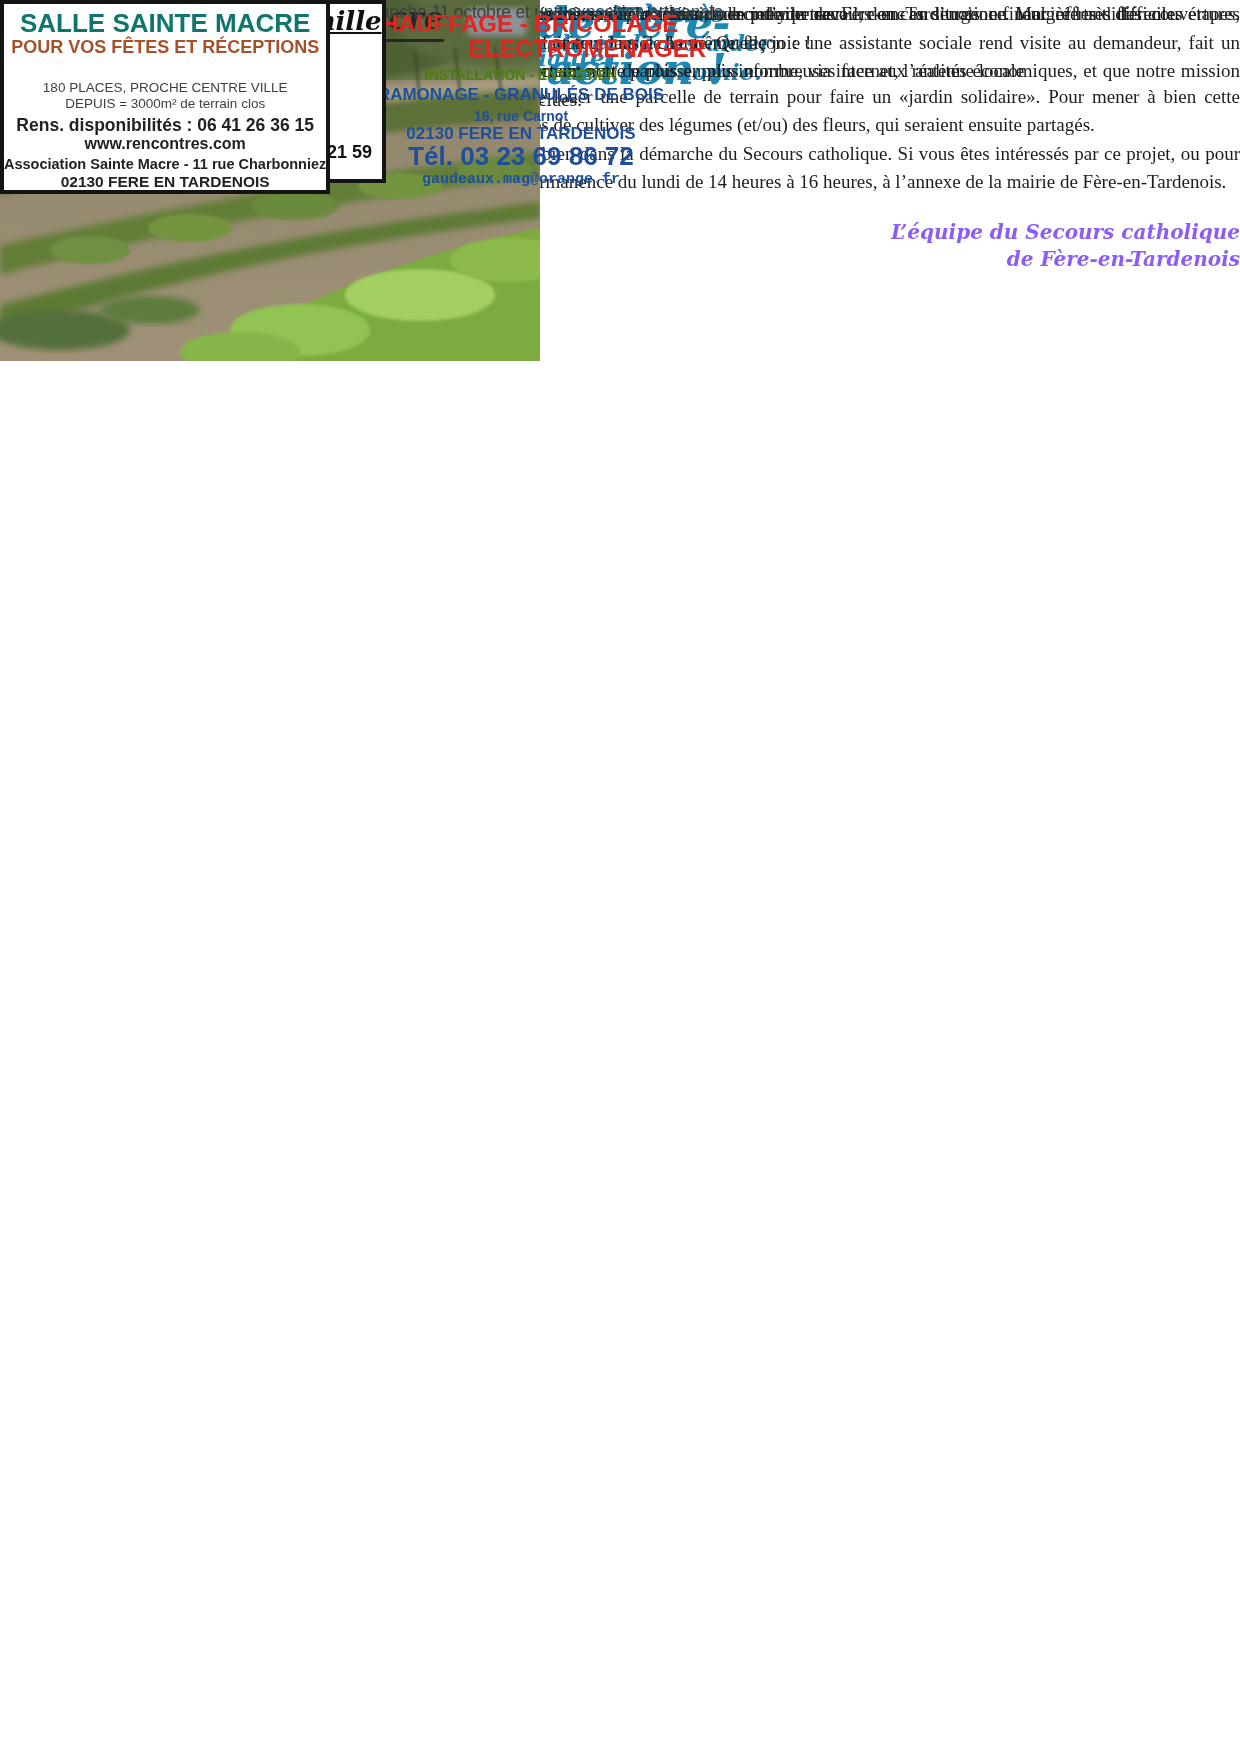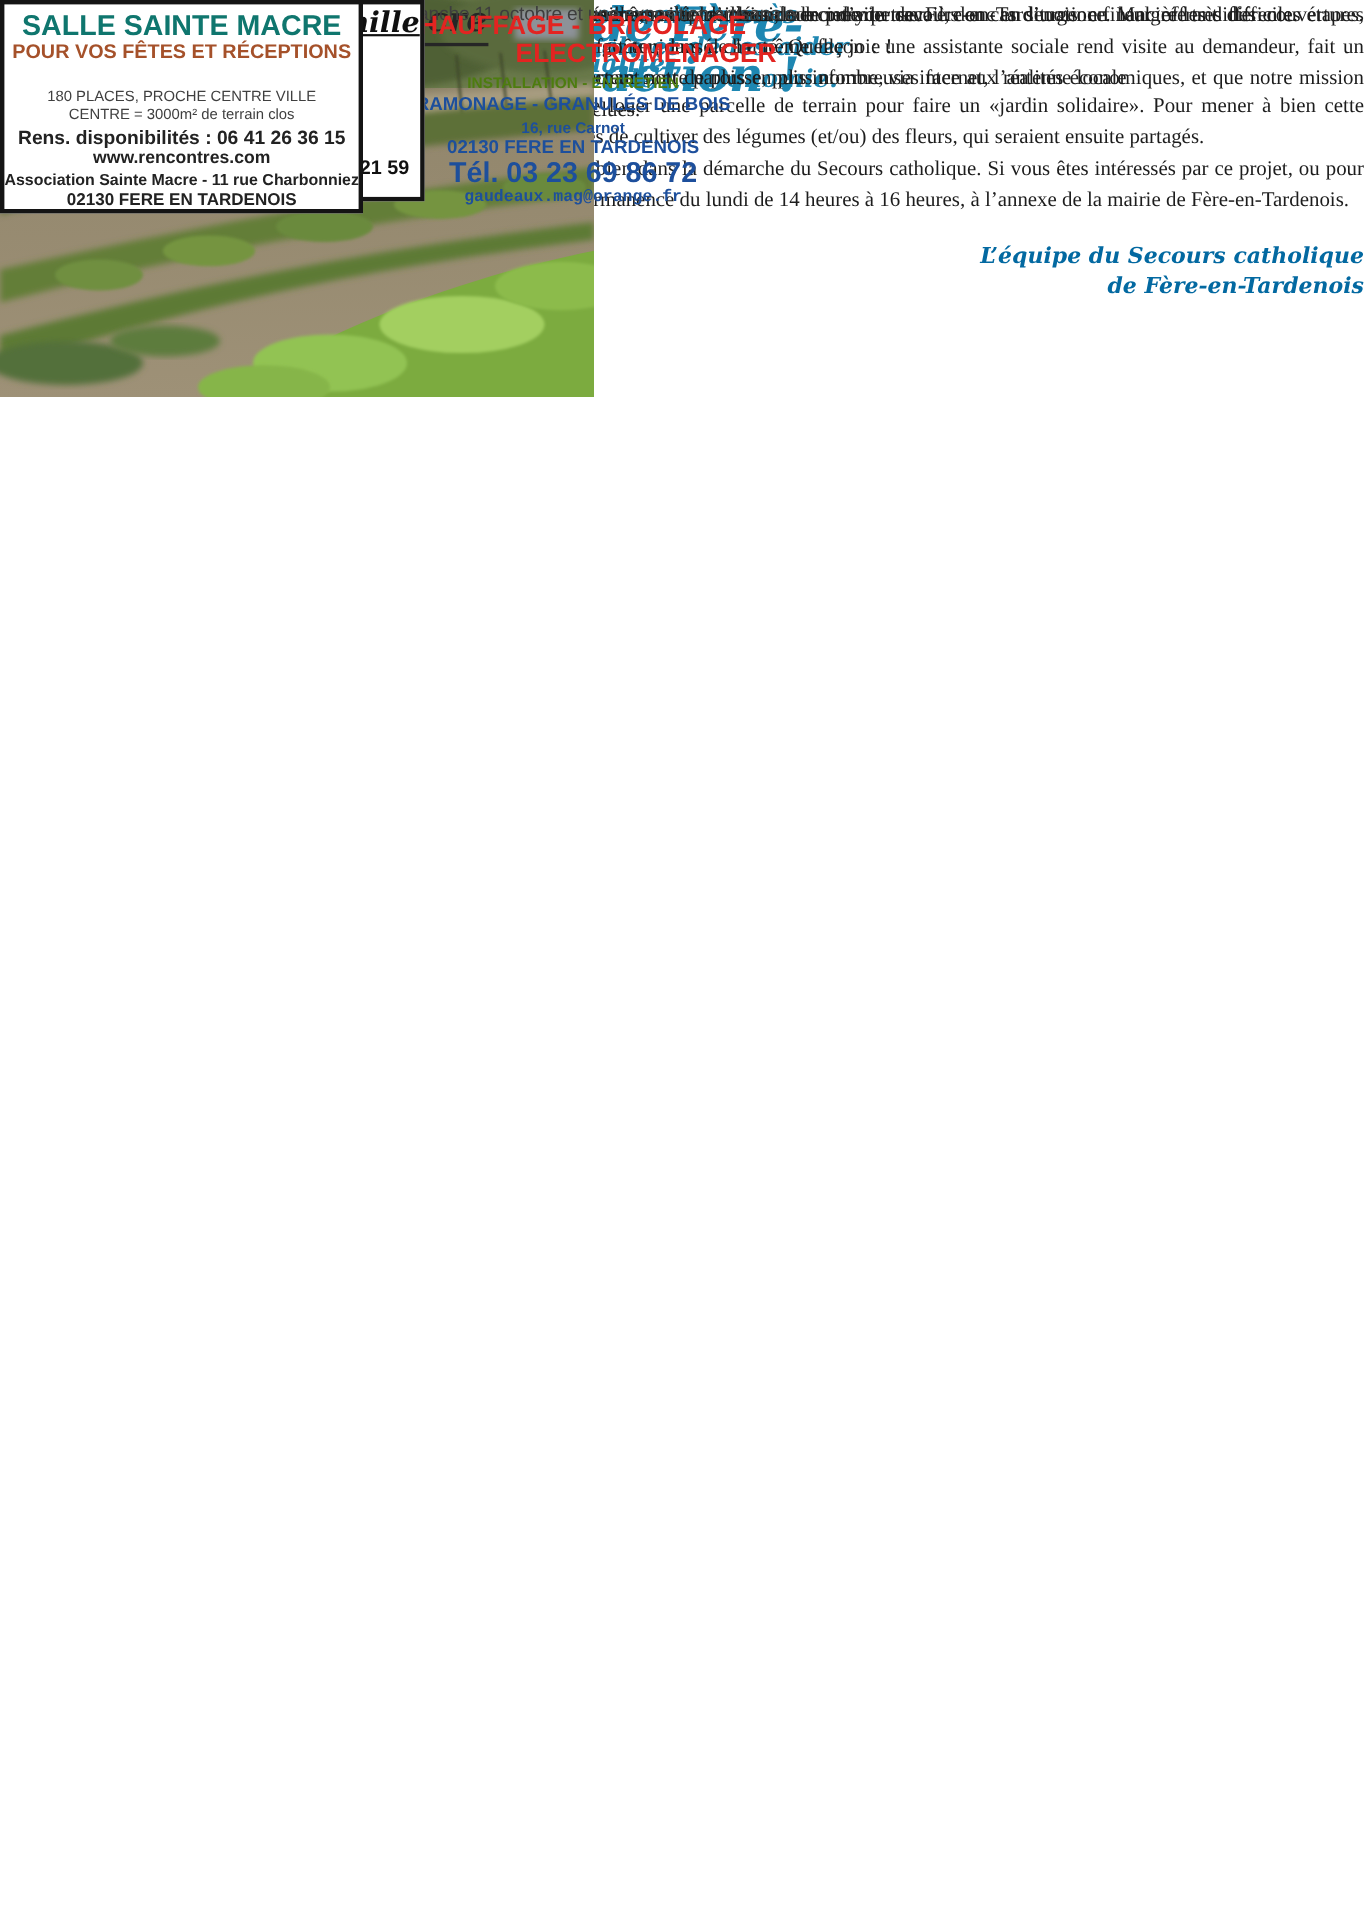--- a/index.html
+++ b/index.html
@@ -43,21 +43,21 @@
   .col1  { left:185; top:300; width:327; }
   .col2a { left:533; top:300; width:307; }
   .col2b { left:594; top:748; width:246; }
   .col3  { left:861; top:300; width:301; }
   .dropcap { float:left; font:700 58px/46px "Liberation Sans", sans-serif;
              color:#1e87b2; margin:3px 8px 0 0; }
   .subhead { font:italic 700 23px/27px "DejaVu Serif", serif; color:#1e87b2; text-align:left; }
   .h-real  { left:594; top:704; }
   .col3 .subhead { margin:15px 0 12px; }
   .signature { margin-top:22px; text-align:right;
-               font:italic 700 20px/27px "DejaVu Serif", serif; color:#0369a1; }
+               font:italic 700 20px/27px "DejaVu Serif", serif; color:#8b5cf6; }
   .signature span { display:block; }
 
   
   .photo { left:30; top:722; width:540; height:361; }
   .photo svg { display:block; }
 
   
   .sm-box   { left:197; top:1153; width:966; height:140; background:#e1ebde; }
   .sm-crest { left:196; top:1136; width:116; height:152; background:#fff;
               border:2px solid #2f7d5a; display:flex; align-items:center; justify-content:center; }
@@ -378,21 +378,21 @@
       </div>
     </div>
     <div class="ec-footer"><span>FERE EN TARDENOIS - </span><b>Tél. 03 23 82 21 59</b></div>
     <div class="ec-email">ecoledelasaintefamille@orange.fr</div>
   </div>
 
   <div class="abs adframe sl">
     <div class="sl-title">SALLE SAINTE MACRE</div>
     <div class="sl-sub">POUR VOS FÊTES ET RÉCEPTIONS</div>
     <div class="sl-l1">180 PLACES, PROCHE CENTRE VILLE</div>
-    <div class="sl-l2">CENTRE = 3000m² de terrain clos</div>
+    <div class="sl-l2">DEPUIS = 3000m² de terrain clos</div>
     <div class="sl-l3">Rens. disponibilités : 06 41 26 36 15</div>
     <div class="sl-l4">www.rencontres.com</div>
     <div class="sl-l5">Association Sainte Macre - 11 rue Charbonniez</div>
     <div class="sl-l6">02130 FERE EN TARDENOIS</div>
   </div>
 
   <div class="abs pub">
 
     <div class="pub-band"></div>
     <div class="ctr pub-l1 outline-red">Votre publicité</div>

